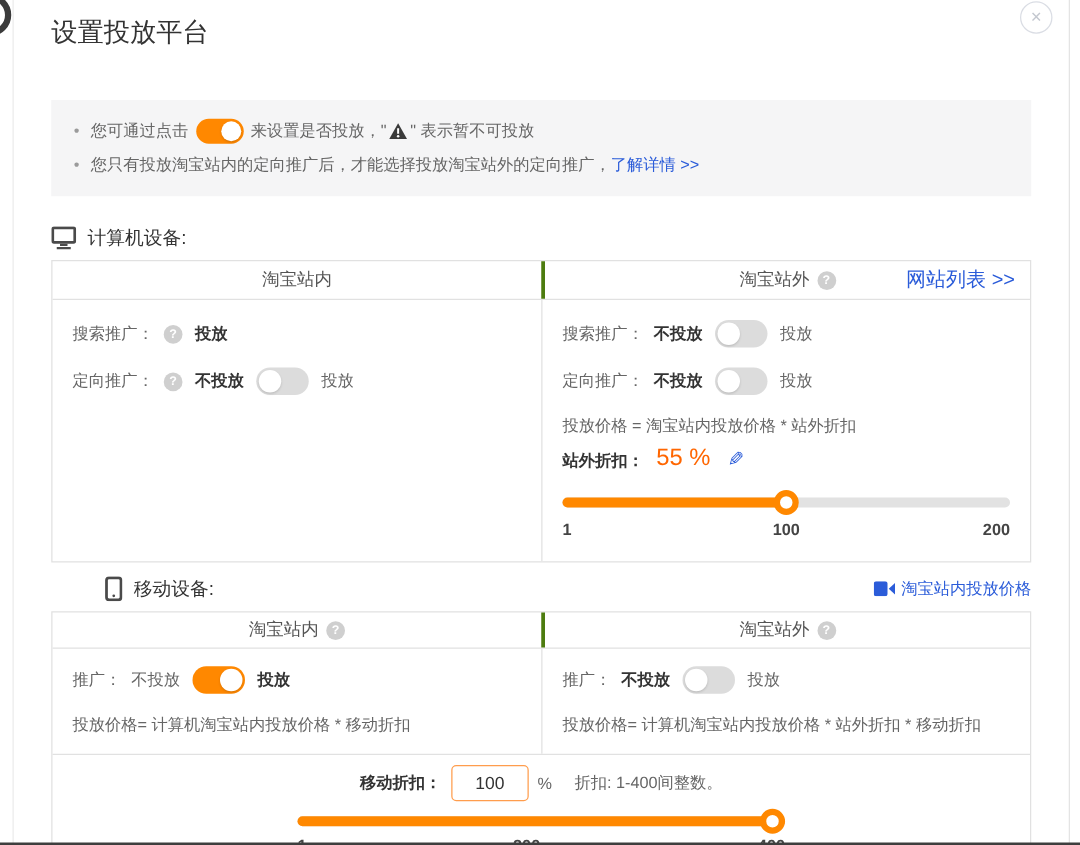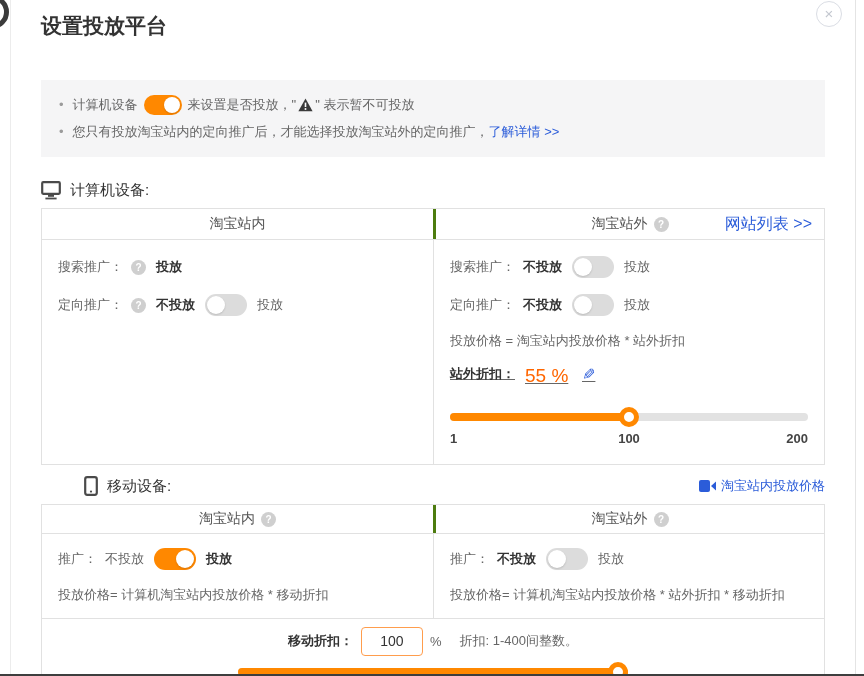--- a/index.html
+++ b/index.html
@@ -15,21 +15,21 @@
     border-radius:50%; border:5px solid #3b3b3b; background:#fff; z-index:0; }
 
   .modal { position:absolute; left:10px; top:0; width:846px; height:676px;
     background:#fff; border-left:1px solid #ececec; border-right:1px solid #e4e4e4; z-index:1; }
   .content { position:relative; width:784px; margin-left:30px; }
 
   .close-btn { position:absolute; top:1px; right:13px; width:26px; height:26px;
     border:1px solid #dadde4; border-radius:50%; color:#c3c7cf; font-size:15px;
     line-height:24px; text-align:center; cursor:pointer; background:#fff; }
 
-  .title { font-size:21px; font-weight:700; color:#333; padding-top:12px; }
+  .title { font-size:21px; font-weight:400; color:#333; padding-top:12px; }
 
   .tips { margin-top:40px; background:#f5f5f6; padding:10px 18px; font-size:13px; color:#666; }
   .tip-line { display:flex; align-items:center; line-height:24px; margin:3px 0; flex-wrap:nowrap; }
   .bullet { color:#9b9b9b; margin-right:9px; font-size:13px; }
   .link { color:#2b5cd9; text-decoration:none; cursor:pointer; }
 
   
   .toggle { position:relative; display:inline-block; width:42px; height:22px; border-radius:11px;
     vertical-align:middle; cursor:pointer; flex:none; }
   .toggle .knob { position:absolute; top:2px; width:18px; height:18px; border-radius:50%;
@@ -65,21 +65,21 @@
 
   .row { display:flex; align-items:center; height:22px; margin-bottom:16px; }
   .row:last-child { margin-bottom:0; }
   .lbl { color:#666; margin-right:8px; }
   .state-bold { font-weight:700; color:#333; }
   .state-plain { color:#666; }
   .row .toggle { margin:0 10px; }
   .row .qmark { margin-right:10px; }
 
   .formula { color:#666; margin-top:12px; line-height:18px; }
-  .discount-row { display:flex; align-items:flex-start; margin-top:15px; height:28px;text-decoration:underline; }
+  .discount-row { display:flex; align-items:flex-end; margin-top:0; height:28px; }
   .discount-label { font-weight:700; color:#333; margin-right:10px; }
   .discount-value { color:#ff6600; font-size:19px; margin-right:14px; }
   .edit-icon { color:#2b5cd9; font-size:16px; cursor:pointer; transform:scaleX(-1); display:inline-block; }
 
   .slider { position:relative; height:20px; margin-top:14px; }
   .slider .track { position:absolute; left:0; right:0; top:6px; height:8px; border-radius:4px; background:#e2e2e2; }
   .slider .fill  { position:absolute; left:0; top:6px; height:8px; border-radius:4px; background:#ff8800; }
   .slider .handle{ position:absolute; top:0; width:20px; height:20px; border-radius:50%;
     background:#fff; border:5px solid #ff8800; margin-left:-10px; cursor:grab; }
   .slider-labels { position:relative; margin-top:4px; height:17px; font-size:13px; font-weight:700; color:#444; }
@@ -106,21 +106,21 @@
 
   <div class="modal">
     <div class="close-btn">×</div>
 
     <div class="content">
       <h1 class="title">设置投放平台</h1>
 
       <div class="tips">
         <div class="tip-line">
           <span class="bullet">•</span>
-          <span>计算机设备</span>
+          <span>您可通过点击</span>
           <span class="toggle on small">
               <span class="knob"></span>
             </span>
           <span>来设置是否投放，"</span>
           <span style="display:inline-flex;margin:0 2px;">
             <svg width="15" height="14" viewBox="0 0 15 14">
                 <path d="M7.5 0.5 L14.6 13.2 L0.4 13.2 Z" fill="#3a3a3a"></path>
                 <rect x="6.7" y="4.6" width="1.6" height="4.4" fill="#fff"></rect>
                 <circle cx="7.5" cy="11" r="1" fill="#fff"></circle>
               </svg>

